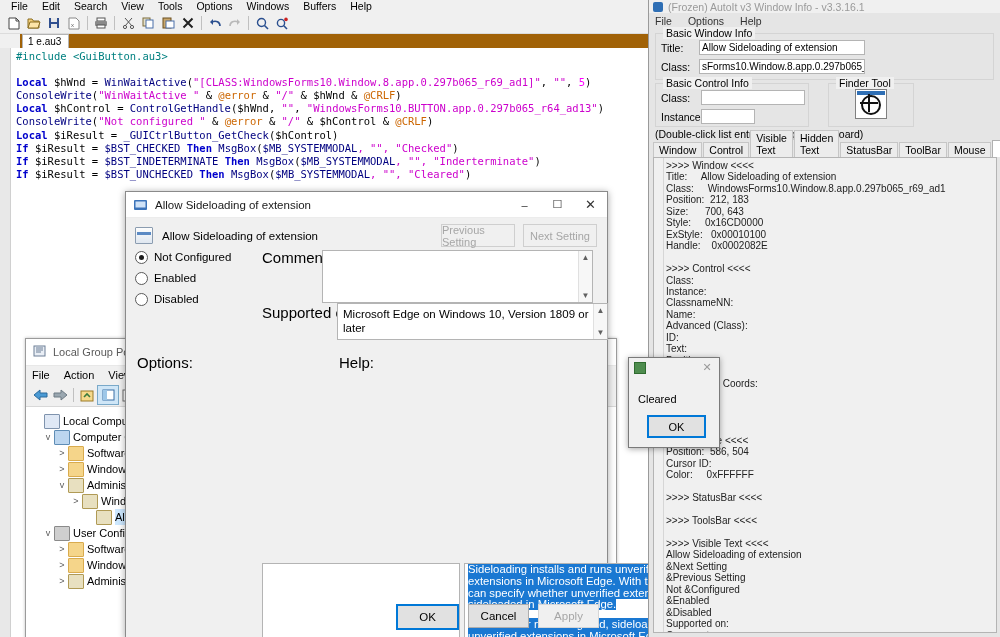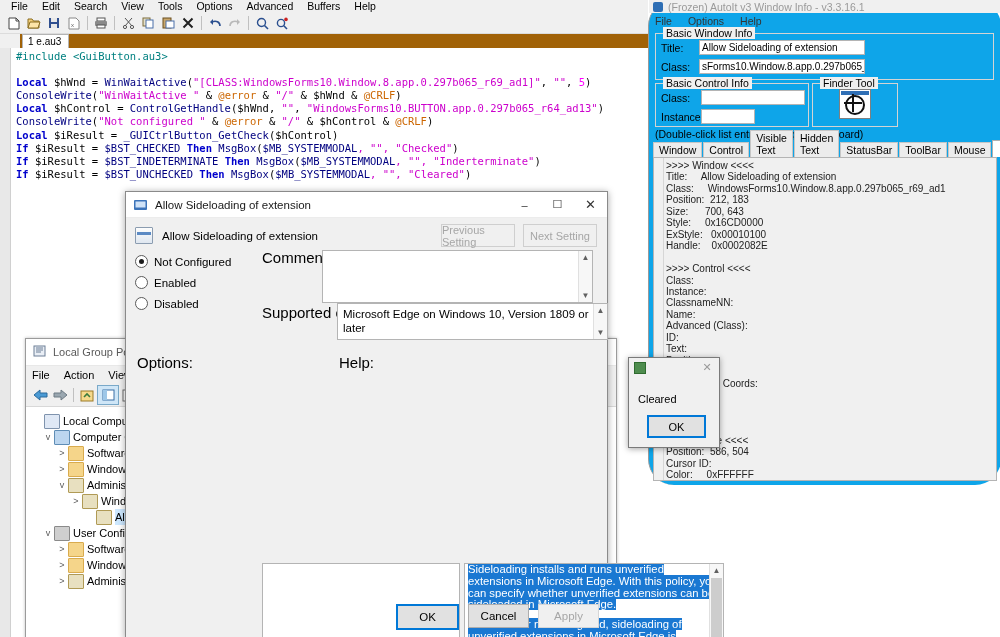--- a/index.html
+++ b/index.html
@@ -60,42 +60,42 @@
   #dlg .wbtns{display:flex;height:25px;}
   #dlg .wb{width:33px;height:25px;display:flex;align-items:center;justify-content:center;font-size:11px;color:#333;}
   #dlg .wb.close{font-size:13px;}
   .dhead{display:flex;align-items:center;padding:6px 10px 4px 9px;}
   .dhead .hicon{width:16px;height:15px;background:linear-gradient(#fdfdfd,#dfe7f0);border:1px solid #8b9cb0;border-radius:1px;position:relative;}
   .dhead .hicon:after{content:"";position:absolute;left:1px;top:4px;right:1px;height:3px;background:#5b8ac4;}
   .dhead .htxt{font-size:11.5px;margin-left:9px;}
   .navbtns{margin-left:auto;display:flex;gap:8px;}
   .navbtn{width:72px;height:21px;background:#f0f0f0;border:1px solid #cfcfcf;color:#a6a6a6;font-size:11px;display:flex;align-items:center;justify-content:center;}
   .radios{position:absolute;left:9px;top:59px;width:115px;}
-  .radio{display:flex;align-items:center;height:21px;font-size:11.5px;}
+  .radio{display:flex;height:21px;font-size:11.5px;}
   .radio .rc{width:11px;height:11px;border:1px solid #5a5a5a;border-radius:50%;background:#fff;margin-right:6px;position:relative;flex:none;}
   .radio.on .rc:after{content:"";position:absolute;left:2.5px;top:2.5px;width:5px;height:5px;border-radius:50%;background:#1b1b1b;}
   .fieldlbl{position:absolute;font-size:15px;}
   .txtbox{position:absolute;background:#ffffff;border:1px solid #b4b4b4;}
   .txtbox .inner{padding:3px 5px;font-size:11.5px;line-height:14px;}
   .vscroll{position:absolute;right:0;top:0;bottom:0;width:13px;background:#f7f7f7;border-left:1px solid #e0e0e0;}
   .vscroll .ar{height:13px;display:flex;align-items:center;justify-content:center;font-size:8px;color:#606060;}
   .vscroll .ar.bot{position:absolute;bottom:0;left:0;right:0;}
   .vscroll .thumb{position:absolute;left:1px;right:1px;background:#cdcdcd;}
   .helpbox{position:absolute;left:338px;top:371px;width:258px;height:229px;background:#fff;border:1px solid #b4b4b4;overflow:hidden;}
   .helpbox .hp{padding:0 3px;font-size:11.3px;line-height:11.8px;}
   .helpbox .hp p{margin:0 0 8px 0;}
   .helpbox .hp span.sel{background:#1a78d2;color:#fff;}
   .optbox{position:absolute;left:136px;top:371px;width:196px;height:229px;background:#fff;border:1px solid #b4b4b4;}
   .dbtns{position:absolute;right:8px;bottom:8px;display:flex;gap:9px;}
   .dbtn{width:59px;height:22px;border:1px solid #adadad;background:#e1e1e1;font-size:11.5px;display:flex;align-items:center;justify-content:center;}
   .dbtn.def{border:2px solid #0078d7;background:#e1e1e1;}
   .dbtn.dis{color:#a6a6a6;background:#f0f0f0;border-color:#d6d6d6;}
 
   
-  #awi{position:absolute;left:648px;top:0;width:352px;height:485px;background:#0ea5e9;border-left:1px solid #9a9a9a;border-radius:26px;}
+  #awi{position:absolute;left:648px;top:0;width:352px;height:637px;background:#e5e5e5;border-left:1px solid #9a9a9a;}
   #awi .atitle{height:13px;background:#f0f0f0;display:flex;align-items:center;padding-left:4px;}
   #awi .atitle .ai{width:10px;height:10px;background:#2f6fb5;border-radius:2px;margin-right:5px;}
   #awi .atitle .at{font-size:10.5px;color:#9a9a9a;}
   #awi .amenu{height:15px;display:flex;align-items:center;padding-left:6px;}
   #awi .amenu span{font-size:10.5px;padding-right:16px;color:#333;}
   .grp{position:absolute;border:1px solid #d4d4d4;}
   .grp > .cap{position:absolute;top:-7px;left:7px;background:#f0f0f0;padding:0 3px;font-size:10.5px;}
   .frow{display:flex;align-items:center;font-size:10.5px;}
   .finput{background:#fff;border:1px solid #b4b4b4;height:13px;font-size:10px;padding:0 2px;line-height:13px;overflow:hidden;white-space:nowrap;}
   .note{position:absolute;font-size:10.5px;}
@@ -124,21 +124,21 @@
 <body>
 
 <div id="scite">
   <div class="menubar">
     <span class="mi">File</span>
     <span class="mi">Edit</span>
     <span class="mi">Search</span>
     <span class="mi">View</span>
     <span class="mi">Tools</span>
     <span class="mi">Options</span>
-    <span class="mi">Advanced</span>
+    <span class="mi">Windows</span>
     <span class="mi">Buffers</span>
     <span class="mi">Help</span>
   </div>
 
   <div class="toolbar">
     <div class="tb-btn">
       <svg width="12" height="13" viewBox="0 0 12 13">
           <path d="M1 1h7l3 3v8H1z" fill="#fff" stroke="#444"></path>
           <path d="M8 1v3h3" fill="none" stroke="#444"></path>
         </svg>
@@ -464,21 +464,21 @@
     <div class="frow" style="margin:6px 0 0 5px;">
       <span style="width:40px;">Class:</span>
       <span class="finput" style="width:98px;"></span>
     </div>
     <div class="frow" style="margin:4px 0 0 5px;">
       <span style="width:40px;">Instance:</span>
       <span class="finput" style="width:48px;"></span>
     </div>
   </div>
 
-  <div class="grp" style="left:163px;top:83px;width:84px;height:42px;">
+  <div class="grp" style="left:179px;top:83px;width:84px;height:42px;">
     <span class="cap">Finder Tool</span>
     <div style="display:flex;justify-content:center;margin-top:5px;">
       <div class="finder">
         <div class="bar"></div>
         <div class="tg"></div>
       </div>
     </div>
   </div>
 
   <div class="note" style="left:6px;top:128px;">(Double-click list entries to copy to clipboard)</div>

